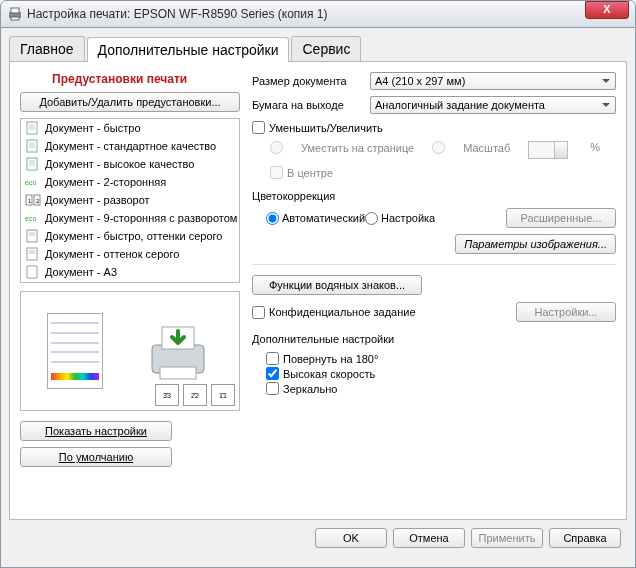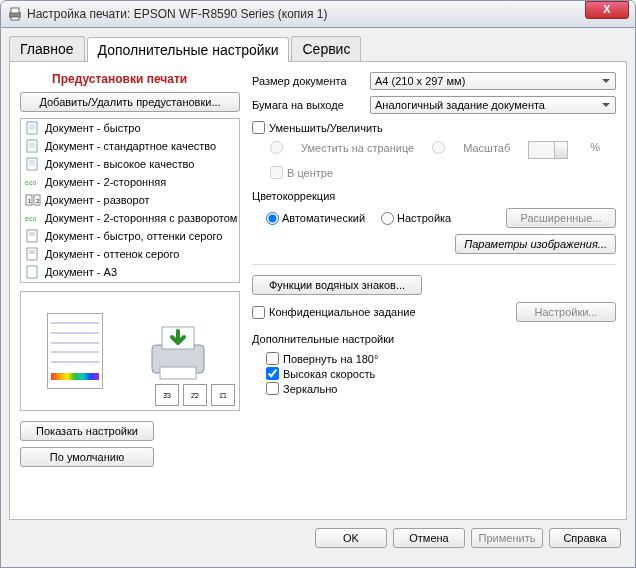--- a/index.html
+++ b/index.html
@@ -31,21 +31,21 @@
 
 .preview-box { border: 1px solid #b9b9b9; background: #fff; height: 120px; margin-top: 8px; position: relative; display:flex; align-items:center; justify-content:space-around; padding:6px; }
 .preview-page { width:56px; height:76px; border:1px solid #aaa; background:#fff; position:relative; display:flex; flex-direction:column; justify-content:space-around; padding:4px 3px; }
 .preview-page .line { height:2px; background:#cfcfec; }
 .rainbow { height:7px; background:linear-gradient(90deg,#e43,#f90,#fe0,#3b3,#0cc,#24e,#a2e); margin-top:2px; }
 .printer-icon { width:72px; height:72px; }
 .mini-icons { position:absolute; bottom:4px; right:4px; display:flex; gap:4px; }
 .mini { width:24px; height:22px; border:1px solid #999; background:#fff; font-size:7px; display:flex; align-items:center; justify-content:center; }
 
 .bottom-btns { margin-top: 10px; display: flex; flex-direction: column; gap: 6px; }
-.bottom-btns .btn { width: 134px; }
+.bottom-btns .btn { width: 152px; text-decoration: underline; }
 
 .form-row { display: flex; align-items: center; gap: 8px; }
 .form-row label { width: 110px; font-size:11px; }
 .dropdown { flex: 1; border: 1px solid #999; background: linear-gradient(#fff,#eee); padding: 2px 12px 2px 4px; font-size: 11px; position: relative; border-radius:2px; }
 .dropdown::after { content: ""; position: absolute; right: 5px; top: 50%; margin-top:-2px; border: 4px solid transparent; border-top-color: #555; }
 
 .checkbox-row { display: flex; align-items: center; gap: 4px; padding:1px 0; }
 .checkbox-row input[type=checkbox] { width:13px; height:13px; }
 .sub-group { margin-left: 18px; color: #888; }
 .sub-group .checkbox-row, .sub-group .radio-row { color:#888; }
@@ -129,21 +129,21 @@
               <rect x="9" y="2" width="6" height="10" fill="#fff" stroke="#888"></rect>
               <text x="3" y="10" font-size="6">1</text>
               <text x="11" y="10" font-size="6">2</text>
             </svg>
             <span>Документ - разворот</span>
           </div>
         <div class="preset-item">
             <svg class="preset-icon" viewBox="0 0 16 14">
               <text x="0" y="10" font-size="7" fill="#3a3">eco</text>
             </svg>
-            <span>Документ - 2-сторонняя с разворотом</span>
+            <span>Документ - 9-сторонняя с разворотом</span>
           </div>
         <div class="preset-item">
             <svg class="preset-icon" viewBox="0 0 16 14">
               <rect x="2" y="1" width="10" height="12" fill="#fff" stroke="#999"></rect>
               <line x1="4" y1="4" x2="10" y2="4" stroke="#bbb"></line>
               <line x1="4" y1="6" x2="10" y2="6" stroke="#bbb"></line>
             </svg>
             <span>Документ - быстро, оттенки серого</span>
           </div>
         <div class="preset-item">
@@ -218,21 +218,21 @@
       </div>
       <div class="sub-group">
         <div class="checkbox-row">
             <input type="checkbox" disabled="" style="">
             <span>В центре</span>
           </div>
       </div>
 
       <div class="group-label">Цветокоррекция</div>
       <div class="radio-row" style="margin-left:14px; justify-content:space-between;">
-        <div style="display:flex; gap:16px;">
+        <div style="display:flex; gap:0;">
           <label>
               <input type="radio" checked="" style="">
               <span>Автоматический</span>
             </label>
           <label>
               <input type="radio" style="">
               <span>Настройка</span>
             </label>
         </div>
         <button class="btn disabled" disabled="" style="min-width:110px">Расширенные...</button>

